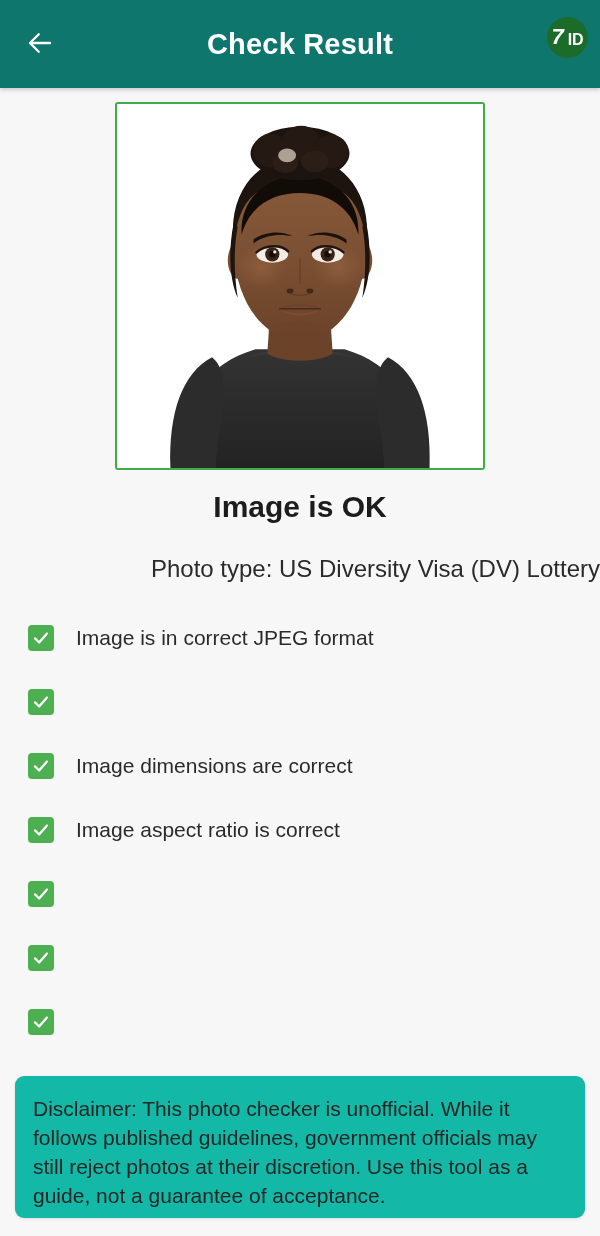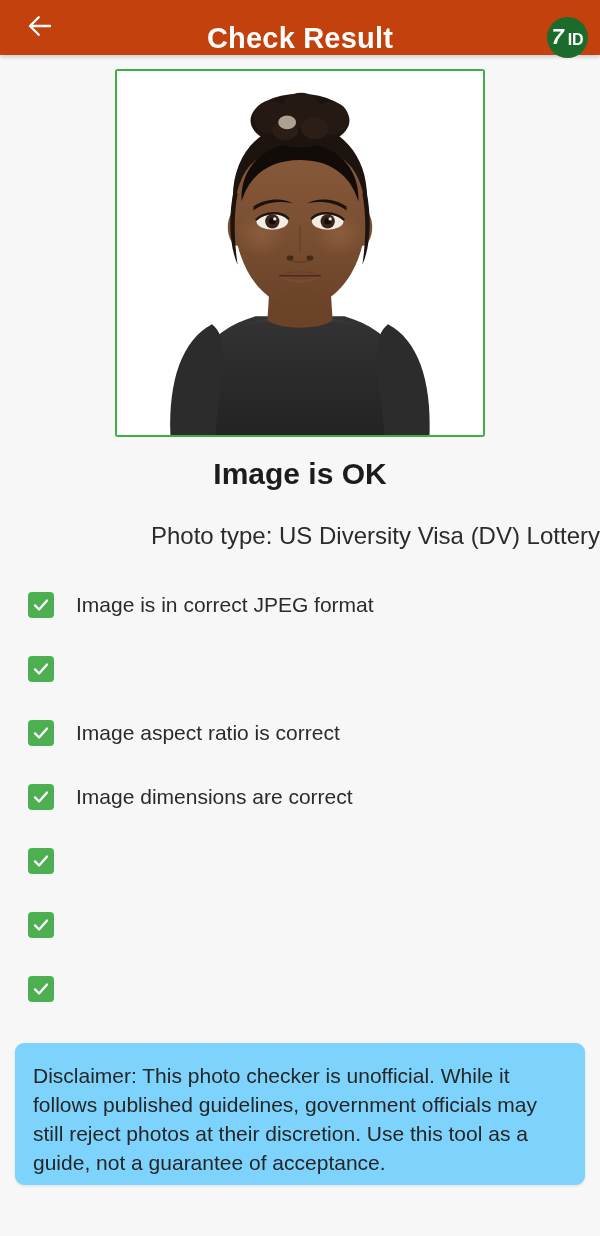--- a/index.html
+++ b/index.html
@@ -13,24 +13,24 @@
   body {
     font-family: "Liberation Sans", sans-serif;
     background: #f7f7f7;
     color: #232323;
     -webkit-font-smoothing: antialiased;
   }
 
   
   .appbar {
     position: relative;
-    height: 55px;
-    background: #c2410c;
-    display: flex;
-    align-items: flex-end;
+    height: 88px;
+    background: #0f766e;
+    display: flex;
+    align-items: center;
     box-shadow: 0 2px 4px rgba(0,0,0,0.18);
     z-index: 5;
   }
 
   .back-btn {
     width: 56px;
     height: 56px;
     margin-left: 12px;
     display: flex;
     align-items: center;
@@ -147,21 +147,21 @@
   .check-label {
     margin-left: 22px;
     font-size: 21px;
     color: #2b2b2b;
     line-height: 1.2;
   }
 
   
   .disclaimer-card {
     margin: 22px 15px 0 15px;
-    background: #7dd3fc;
+    background: #14b8a6;
     border-radius: 9px;
     padding: 18px 18px 8px 18px;
     box-shadow: 0 1px 3px rgba(0,0,0,0.10);
   }
 
   .disclaimer-text {
     font-size: 21px;
     line-height: 29px;
     color: #262626;
   }
@@ -291,30 +291,30 @@
       </svg>
     </span>
   </div>
 
   <div class="check-row">
     <span class="checkbox">
       <svg width="18" height="18" viewBox="0 0 24 24" fill="none" stroke="#ffffff" stroke-width="3" stroke-linecap="round" stroke-linejoin="round">
         <polyline points="4,12.5 9.5,18 20,6"></polyline>
       </svg>
     </span>
+    <span class="check-label">Image dimensions are correct</span>
+  </div>
+
+  <div class="check-row">
+    <span class="checkbox">
+      <svg width="18" height="18" viewBox="0 0 24 24" fill="none" stroke="#ffffff" stroke-width="3" stroke-linecap="round" stroke-linejoin="round">
+        <polyline points="4,12.5 9.5,18 20,6"></polyline>
+      </svg>
+    </span>
     <span class="check-label">Image aspect ratio is correct</span>
-  </div>
-
-  <div class="check-row">
-    <span class="checkbox">
-      <svg width="18" height="18" viewBox="0 0 24 24" fill="none" stroke="#ffffff" stroke-width="3" stroke-linecap="round" stroke-linejoin="round">
-        <polyline points="4,12.5 9.5,18 20,6"></polyline>
-      </svg>
-    </span>
-    <span class="check-label">Image dimensions are correct</span>
   </div>
 
   <div class="check-row">
     <span class="checkbox">
       <svg width="18" height="18" viewBox="0 0 24 24" fill="none" stroke="#ffffff" stroke-width="3" stroke-linecap="round" stroke-linejoin="round">
         <polyline points="4,12.5 9.5,18 20,6"></polyline>
       </svg>
     </span>
   </div>
 

